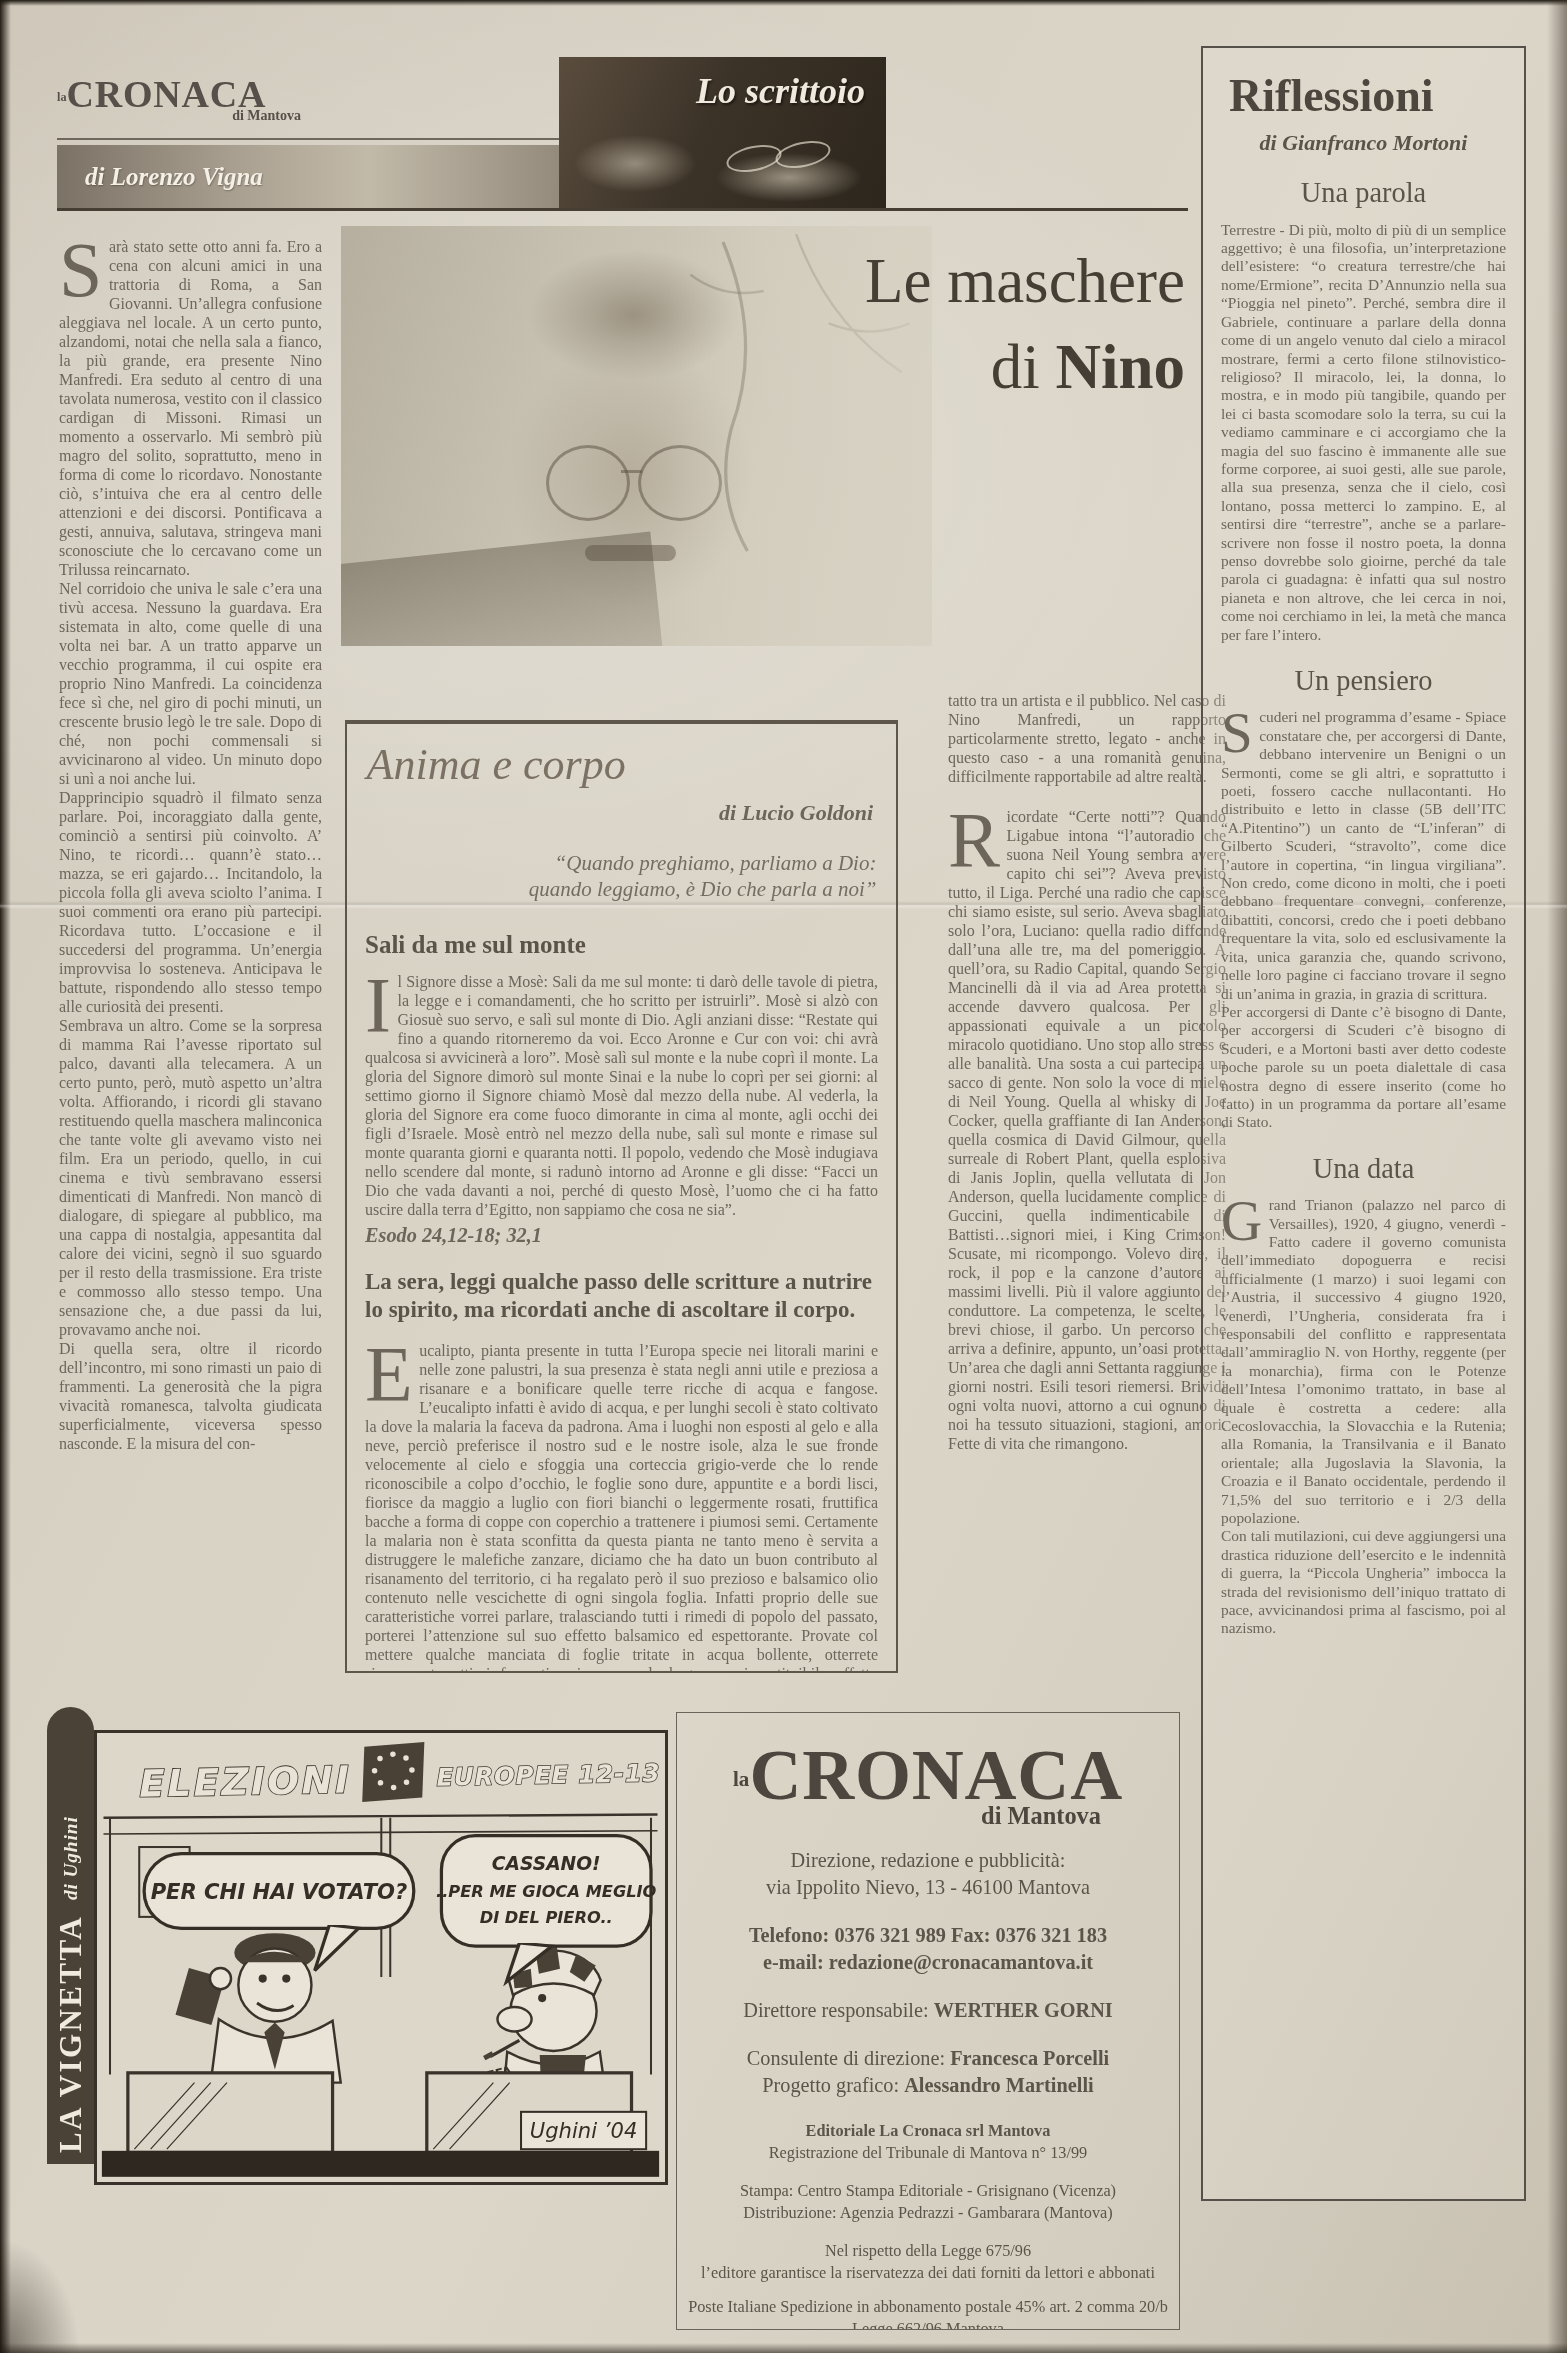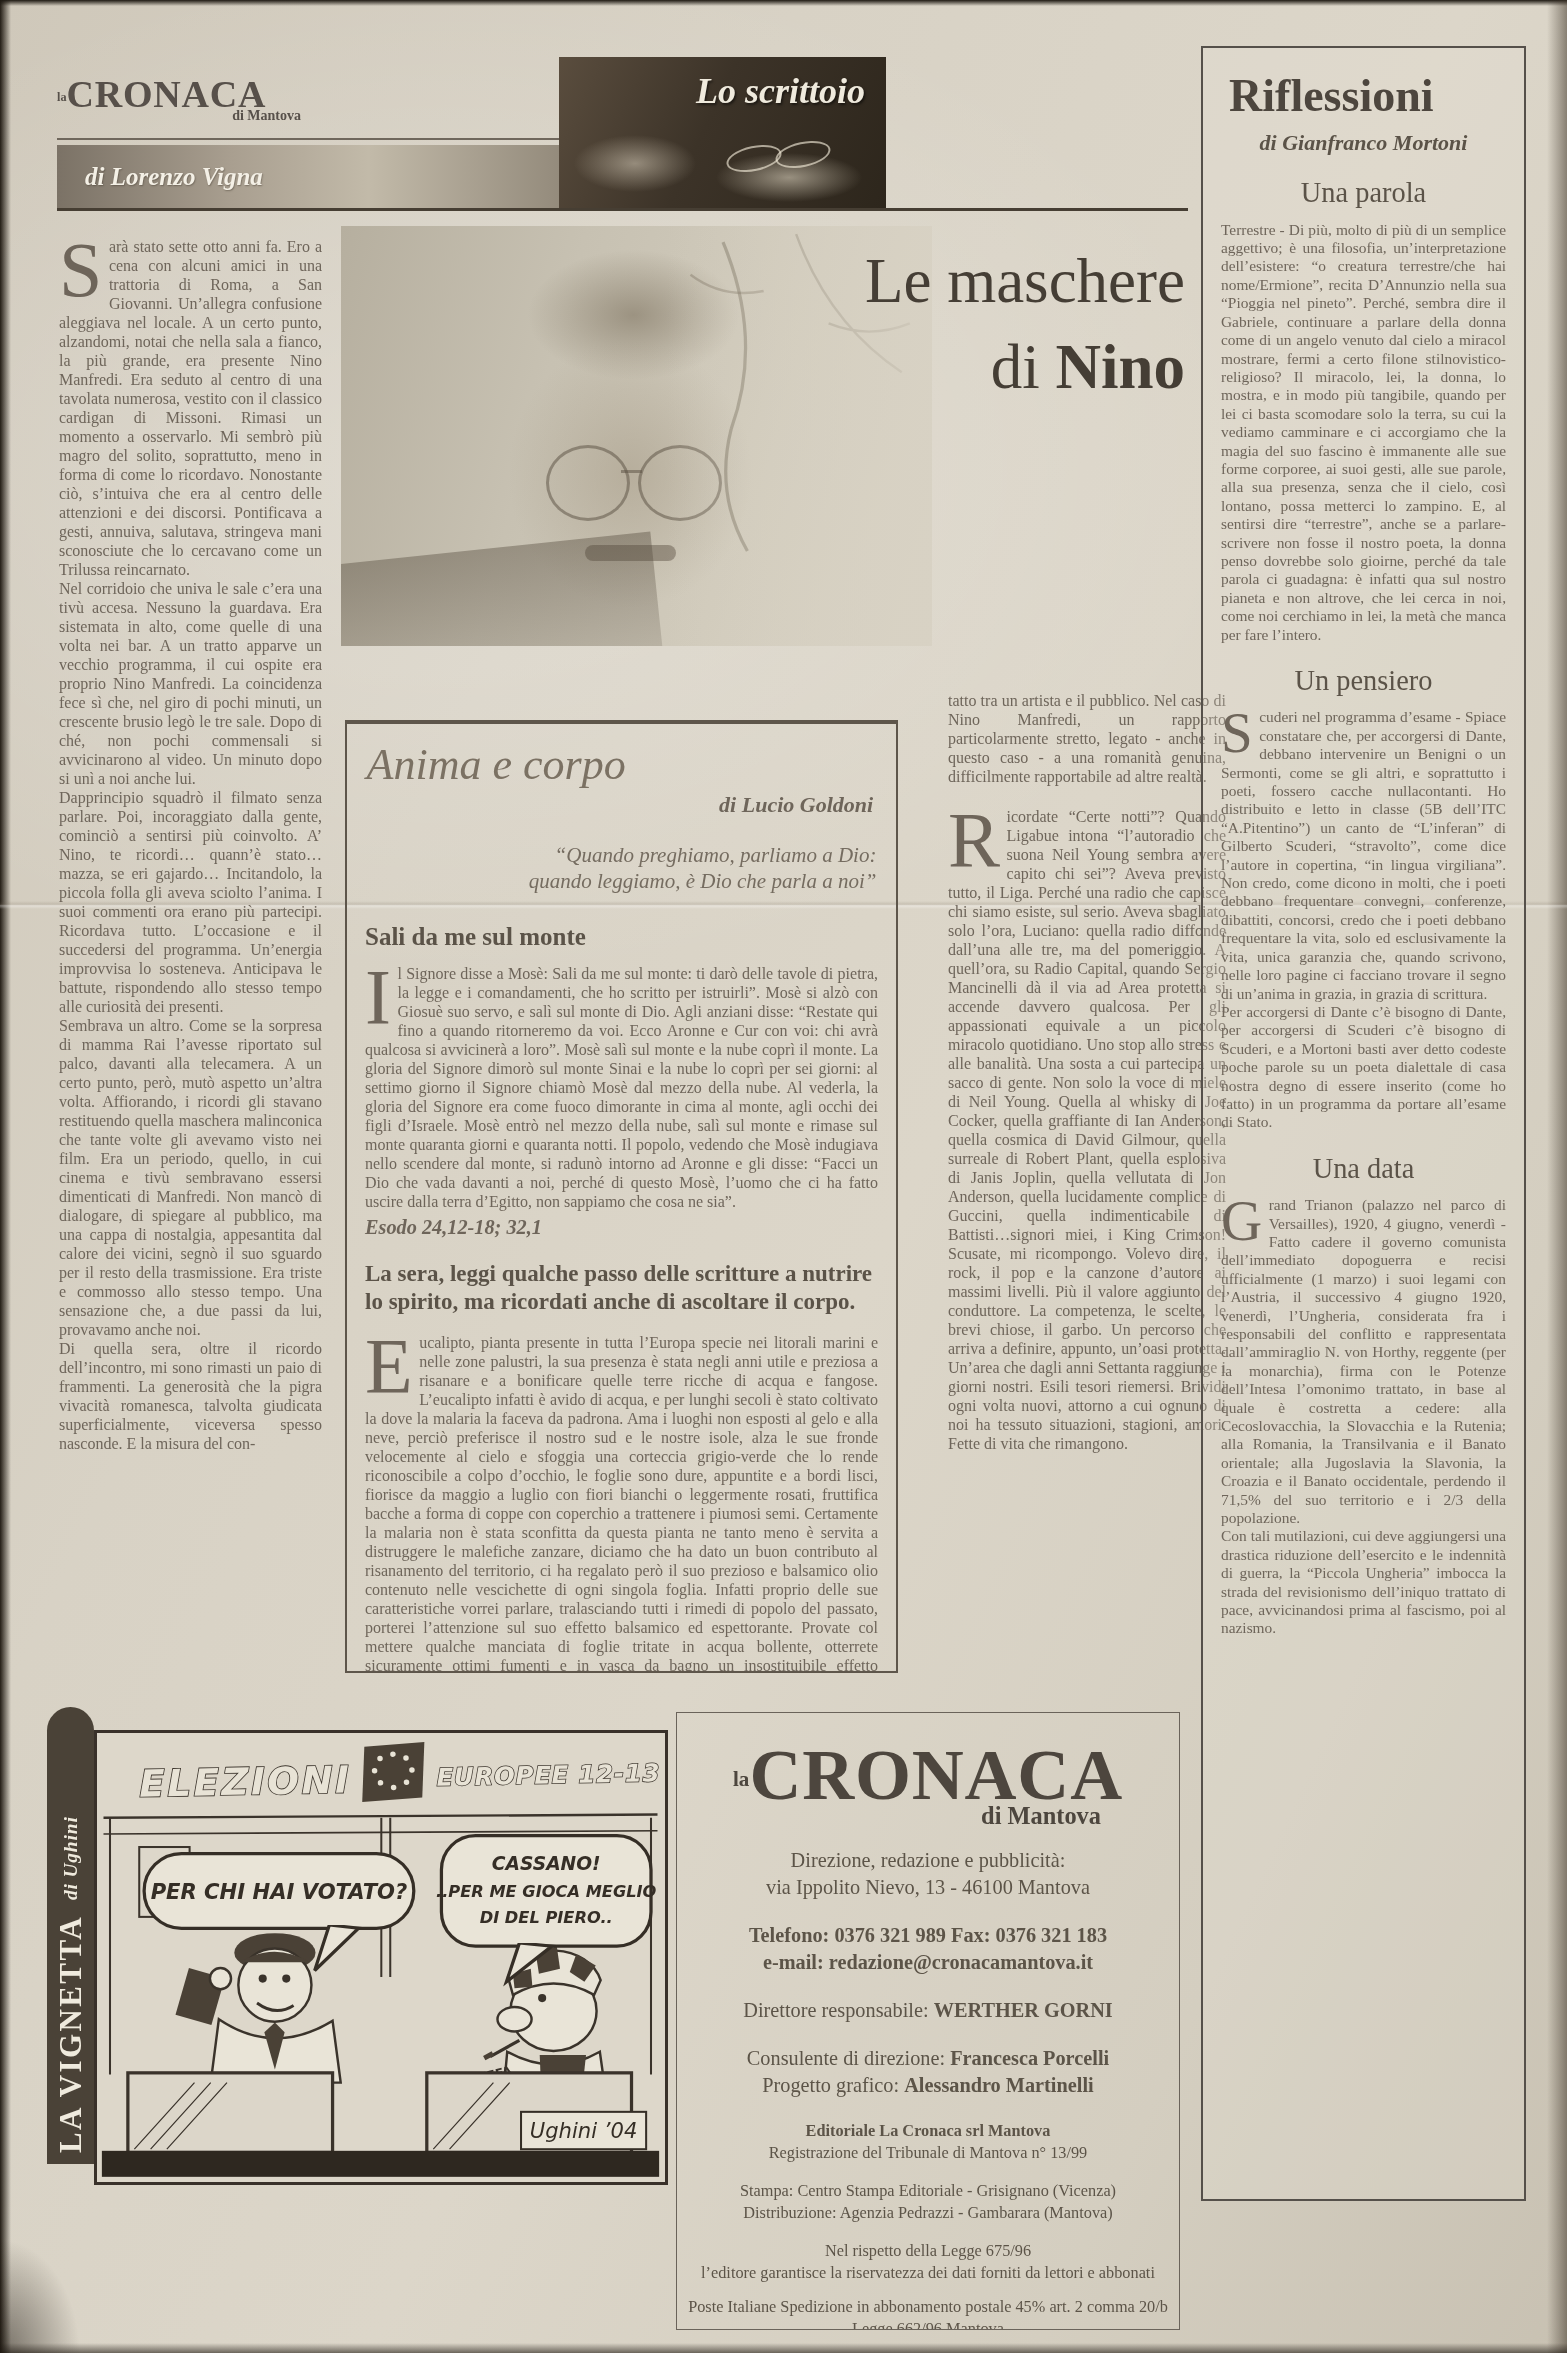--- a/index.html
+++ b/index.html
@@ -47,21 +47,21 @@
   .photo-nino .mou{position:absolute;left:244px;top:319px;width:91px;height:16.3px;border-radius:8.1px;background:rgba(88,78,64,.45);}
   .photo-nino .coat{position:absolute;left:-24.4px;bottom:-32.5px;width:341px;height:130px;transform:rotate(-6deg);background:linear-gradient(rgba(80,70,56,.40),rgba(80,70,56,.15));}
   .photo-nino .fade{position:absolute;right:0;top:0;width:45%;height:100%;background:linear-gradient(270deg,rgba(216,210,196,.85),rgba(216,210,196,0));}
   .headline{text-align:right;color:#453e35;}
   .headline .l1{font-size:63px;line-height:75px;}
   .headline .l2{font-size:63px;line-height:75px;margin-top:11.4px;}
   .headline .l2 b{}
   
   .anima-box{border:2.4px solid #5e564b;border-top-width:4.1px;padding:11.4px 18px 8.1px 18px;box-sizing:border-box;}
   .anima-title{font-style:italic;font-size:44px;color:#7b7163;margin:3.3px 0 0 1.6px;}
-  .anima-byline{text-align:right;font-style:italic;font-weight:bold;font-size:22px;color:#6e655a;margin-top:2px;padding-right:4.9px;}
+  .anima-byline{text-align:right;font-style:italic;font-weight:bold;font-size:22px;color:#6e655a;margin-top:10px;padding-right:4.9px;}
   .anima-quote{text-align:right;font-style:italic;font-size:21px;line-height:26px;color:#756c60;margin-top:24.4px;padding-right:1.6px;}
   .anima-sub1{font-weight:bold;font-size:25px;color:#5b5348;margin-top:29px;}
   .anima-cite{text-align:left;font-style:italic;font-weight:bold;font-size:20.3px;margin-top:4.9px;}
   .anima-sub2{font-weight:bold;font-size:23px;line-height:28.4px;color:#5b5348;margin-top:21px;}
   .mt16{margin-top:13px;} .mt20{margin-top:16.3px;}
   
   .rif-box{border:2.4px solid #55504a;box-sizing:border-box;padding:16.3px 18px;background:rgba(233,228,217,.25);}
   .rif-title{font-weight:bold;font-size:46px;color:#4d463e;margin:4.9px 0 0 8.1px;}
   .rif-byline{text-align:center;font-style:italic;font-weight:bold;font-size:22px;margin-top:8.1px;color:#5b5348;}
   .rif-head{text-align:center;font-size:28.4px;color:#5b5348;margin-top:21px;}

